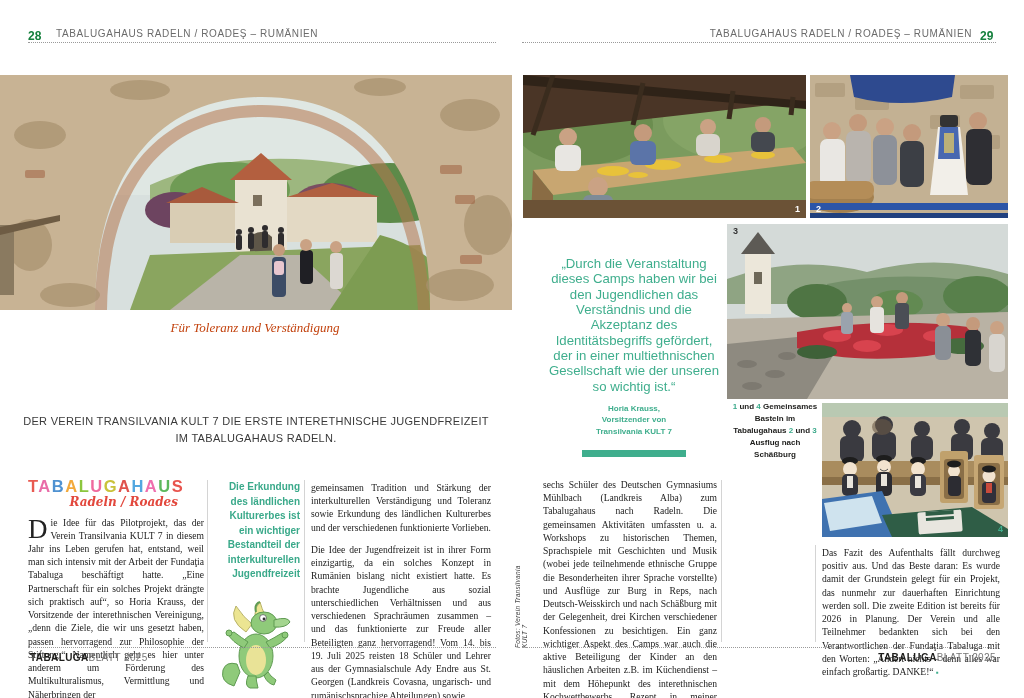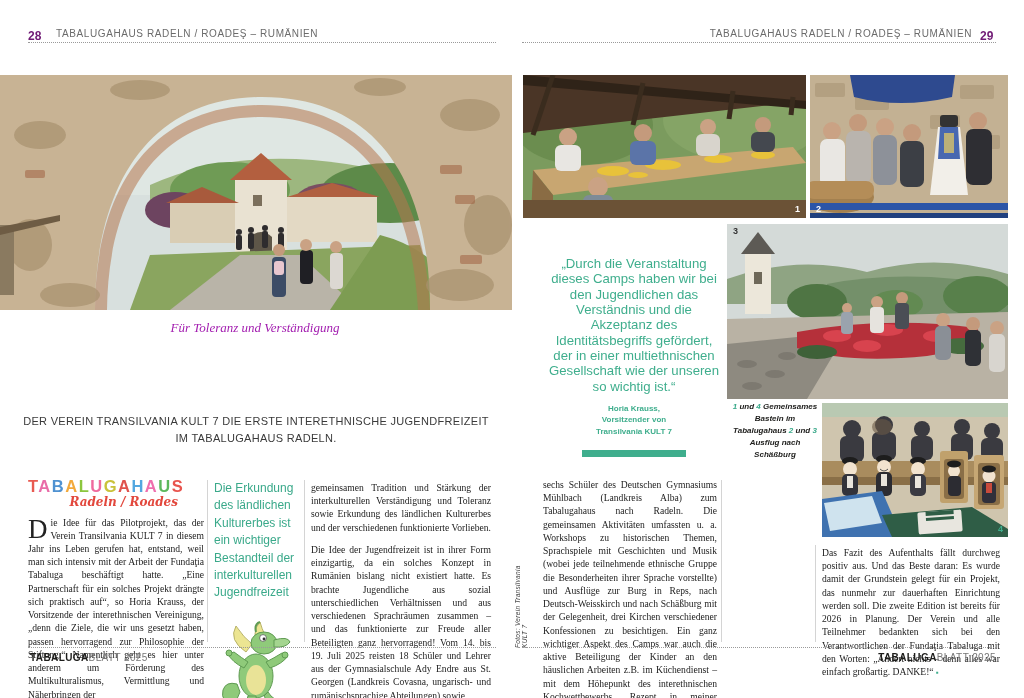--- a/index.html
+++ b/index.html
@@ -1,41 +1,41 @@
 <!DOCTYPE html>
 <html><head>
 <meta charset="utf-8">
 <style>
   html,body{margin:0;padding:0;background:#e9e9e9;}
   #spread{position:relative;width:1024px;height:698px;background:#ffffff;overflow:hidden;
           font-family:"Liberation Sans",sans-serif;}
   .abs{position:absolute;}
   
   .runhead{font-size:10px;letter-spacing:.6px;color:#6b6b6b;}
-  .pagenum{font-size:12px;font-weight:bold;color:#701a75;}
+  .pagenum{font-size:12px;font-weight:bold;color:#15803d;}
   .dotrule{border-top:1px dotted #9a9a9a;height:0;}
   .colrule{border-left:1px solid #d4d4d4;width:0;}
   .footer{font-size:10px;letter-spacing:.4px;color:#777;}
   .footer b{color:#1d1d1b;}
   
-  .kicker{font-family:"Liberation Serif",serif;font-style:italic;font-size:13px;color:#a21caf;text-align:center;}
+  .kicker{font-family:"Liberation Serif",serif;font-style:italic;font-size:13px;color:#c2410c;text-align:center;}
   .headline{font-size:35px;font-weight:bold;color:#1d1d1b;text-align:center;line-height:1.1;letter-spacing:.5px;}
   .subhead{font-size:11px;color:#3a3a3a;text-align:center;line-height:1.55;letter-spacing:.3px;}
   
   .bodytxt{font-family:"Liberation Serif",serif;font-size:9.6px;line-height:1.38;color:#222;
            text-align:justify;}
   .bodytxt p{margin:0 0 9px 0;}
   .dropcap{float:left;font-size:27px;line-height:.85;padding:2px 3px 0 0;font-family:"Liberation Serif",serif;color:#222;}
-  .midcaption{font-size:12px;font-weight:normal;color:#3aa98a;text-align:left;line-height:1.45;}
+  .midcaption{font-size:10px;font-weight:bold;color:#3aa98a;text-align:right;line-height:1.45;}
   
   .quote{font-size:13.2px;font-weight:normal;color:#3fae8d;text-align:center;line-height:1.16;}
   .attrib{font-size:8px;font-weight:bold;color:#3fae8d;text-align:center;line-height:1.45;white-space:pre-line;}
   .tealbar{background:#3fae8d;}
   
-  .photocap{font-size:8px;font-weight:bold;color:#1d1d1b;text-align:center;line-height:1.5;font-style:italic;}
+  .photocap{font-size:8px;font-weight:bold;color:#1d1d1b;text-align:center;line-height:1.5;}
   .photocap .num{color:#3aa98a;}
   
   .badge{font-size:9px;font-weight:bold;}
   .badge.white{color:#fff;} .badge.dark{color:#333;} .badge.teal{color:#3fae8d;}
   
   .logoletters{font-size:16.5px;font-weight:bold;letter-spacing:1.5px;line-height:1;}
   .logosub{font-family:"DejaVu Serif",serif;font-style:italic;font-size:12px;color:#e2473c;text-align:right;}
   .credit{font-size:6.5px;color:#444;letter-spacing:.3px;transform:rotate(-90deg);transform-origin:0 0;width:100px;font-style:italic;}
   .endmark{color:#3fae8d;font-size:8px;}
   svg{display:block;}

